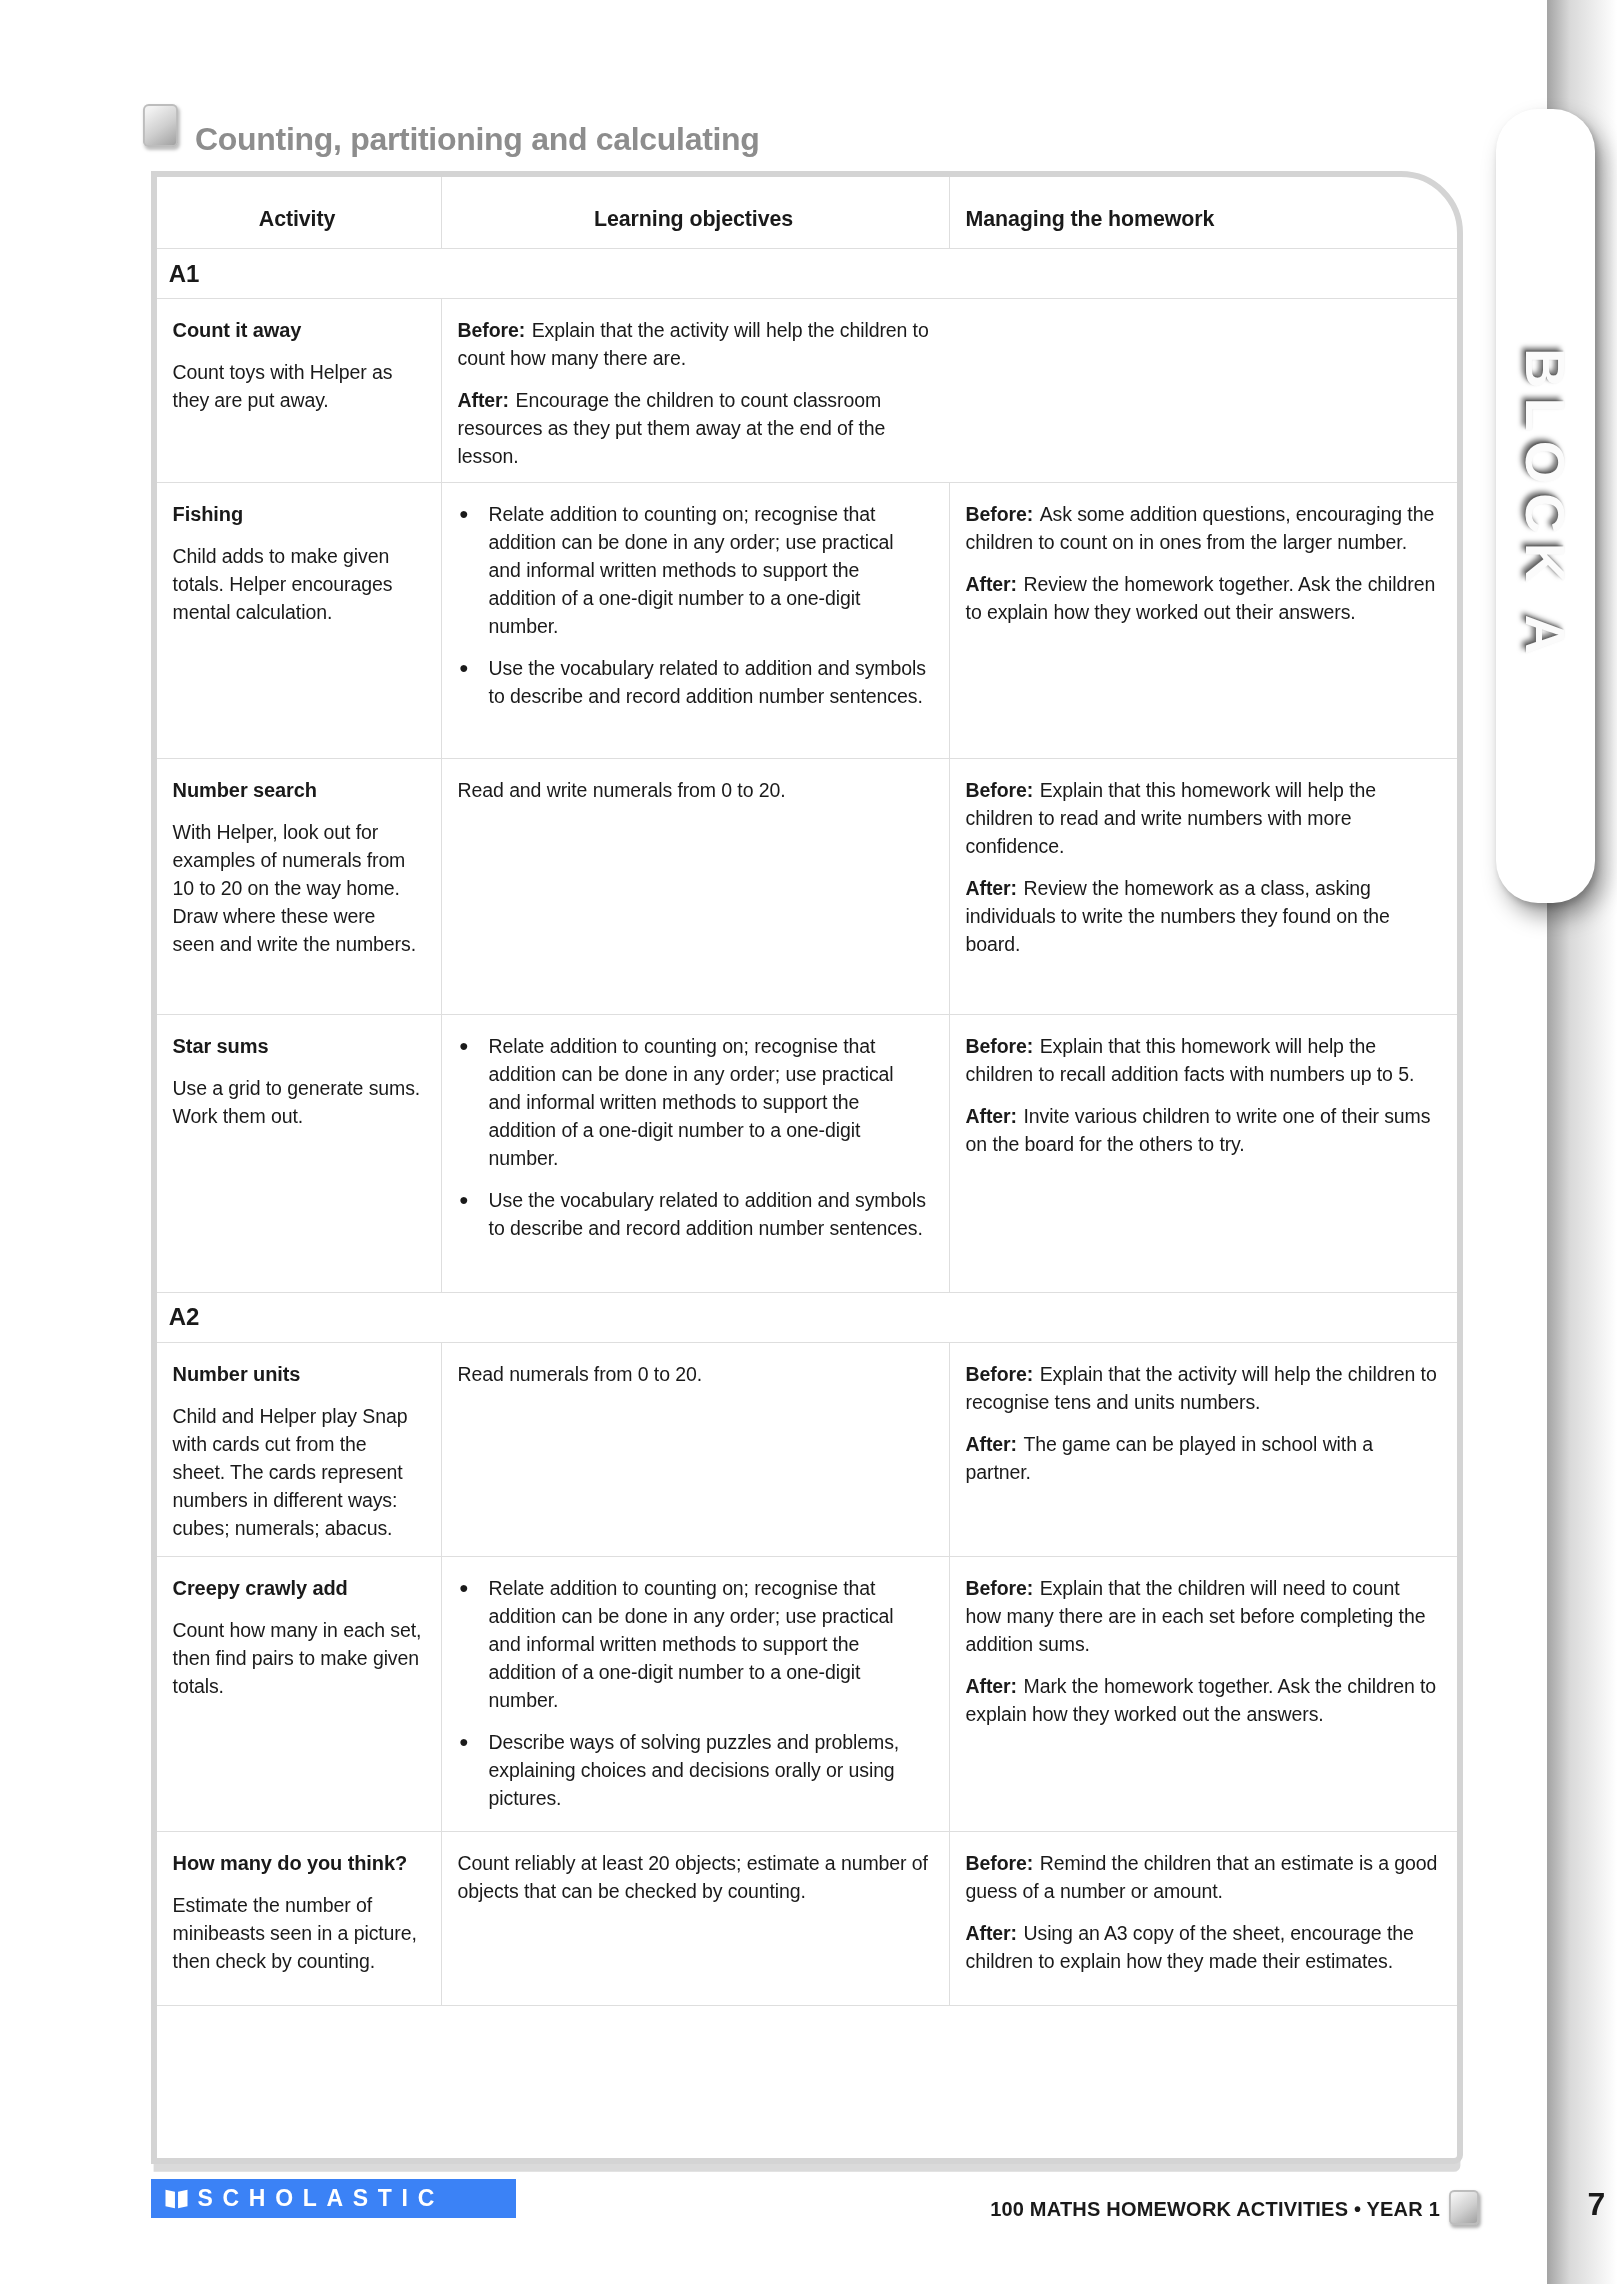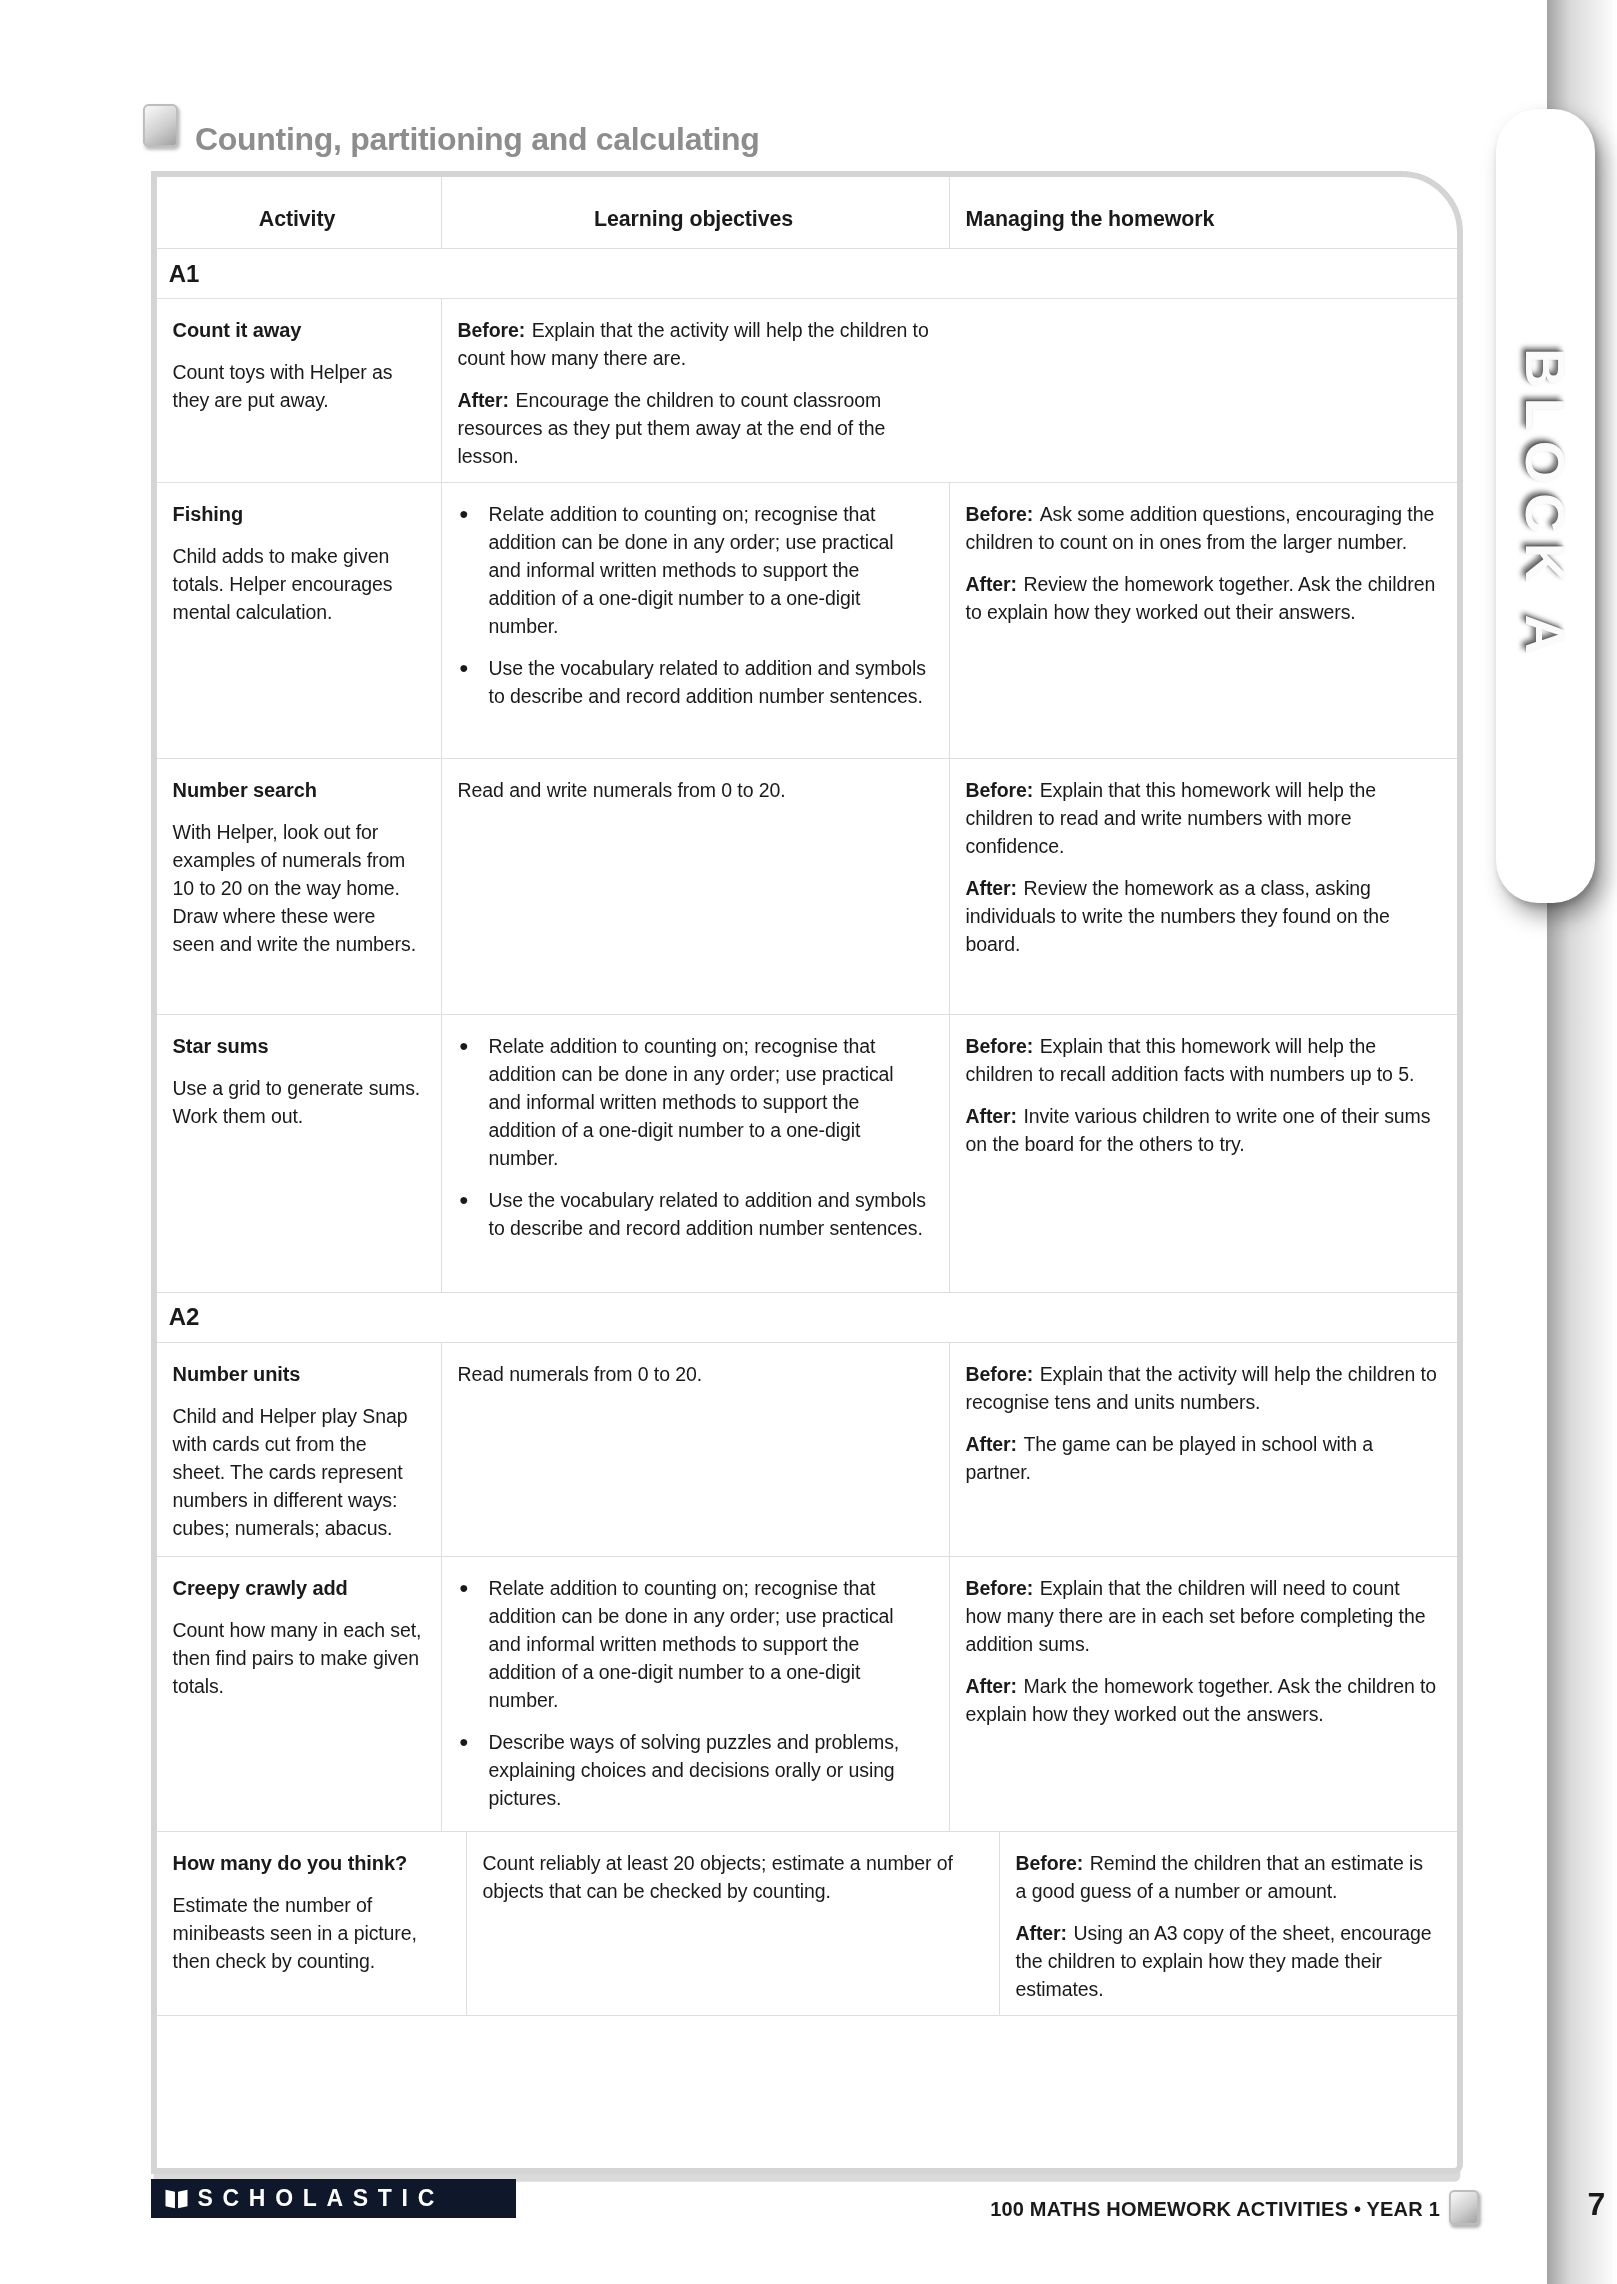--- a/index.html
+++ b/index.html
@@ -43,21 +43,21 @@
   .cell p{margin:0 0 14.3px 0;}
   .cell p:last-child{margin-bottom:0;}
   .obj{position:relative;padding-left:31px;}
   .obj::before{content:"\25CF";position:absolute;left:1.3px;top:0;font-size:16px;}
   .obj.nobullet{padding-left:0;}
   .obj.nobullet::before{content:none;}
   .mg-label{margin-right:6.5px;}
   .empty-row{min-height:152px;}
   
   .scholastic{position:absolute;left:151px;top:2179px;width:365px;height:39px;
-    background:#0f172a;color:#ffffff;display:flex;align-items:center;
+    background:#3b82f6;color:#ffffff;display:flex;align-items:center;
     padding-left:11.7px;box-sizing:border-box;gap:7.8px;z-index:2;}
   .scholastic .wordmark{font-weight:bold;font-size:23px;letter-spacing:9.7px;}
   .footer-right{position:absolute;right:177px;top:2198px;font-weight:bold;font-size:20px;
     letter-spacing:0.2px;z-index:2;white-space:nowrap;}
   .footer-book-tile{position:absolute;right:138px;top:2190px;width:30px;height:35px;border-radius:5.2px;
     background:linear-gradient(145deg,#f2f2f2 15%,#cfcfcf 55%,#9b9b9b 100%);
     box-shadow:inset 0 0 0 1.9px #bdbdbd, 1.3px 2.6px 3.2px rgba(0,0,0,0.3);z-index:2;}
   .page-num{position:absolute;right:11.7px;top:2186px;font-weight:bold;font-size:32px;z-index:2;}
 </style>
 </head>
@@ -167,21 +167,21 @@
     <div class="cell">
       <p class="obj">Relate addition to counting on; recognise that addition can be done in any order; use practical and informal written methods to support the addition of a one-digit number to a one-digit number.</p>
       <p class="obj">Describe ways of solving puzzles and problems, explaining choices and decisions orally or using pictures.</p>
     </div>
     <div class="cell">
       <p><b class="mg-label">Before:</b><span>Explain that the children will need to count how many there are in each set before completing the addition sums.</span></p>
       <p><b class="mg-label">After:</b><span>Mark the homework together. Ask the children to explain how they worked out the answers.</span></p>
     </div>
   </div>
 
-  <div class="trow" style="min-height:173px;gap:25px;">
+  <div class="trow" style="min-height:173px;">
     <div class="cell">
       <div class="act-title">How many do you think?</div>
       <p>Estimate the number of minibeasts seen in a picture, then check by counting.</p>
     </div>
     <div class="cell">
       <p class="obj nobullet">Count reliably at least 20 objects; estimate a number of objects that can be checked by counting.</p>
     </div>
     <div class="cell">
       <p><b class="mg-label">Before:</b><span>Remind the children that an estimate is a good guess of a number or amount.</span></p>
       <p><b class="mg-label">After:</b><span>Using an A3 copy of the sheet, encourage the children to explain how they made their estimates.</span></p>

